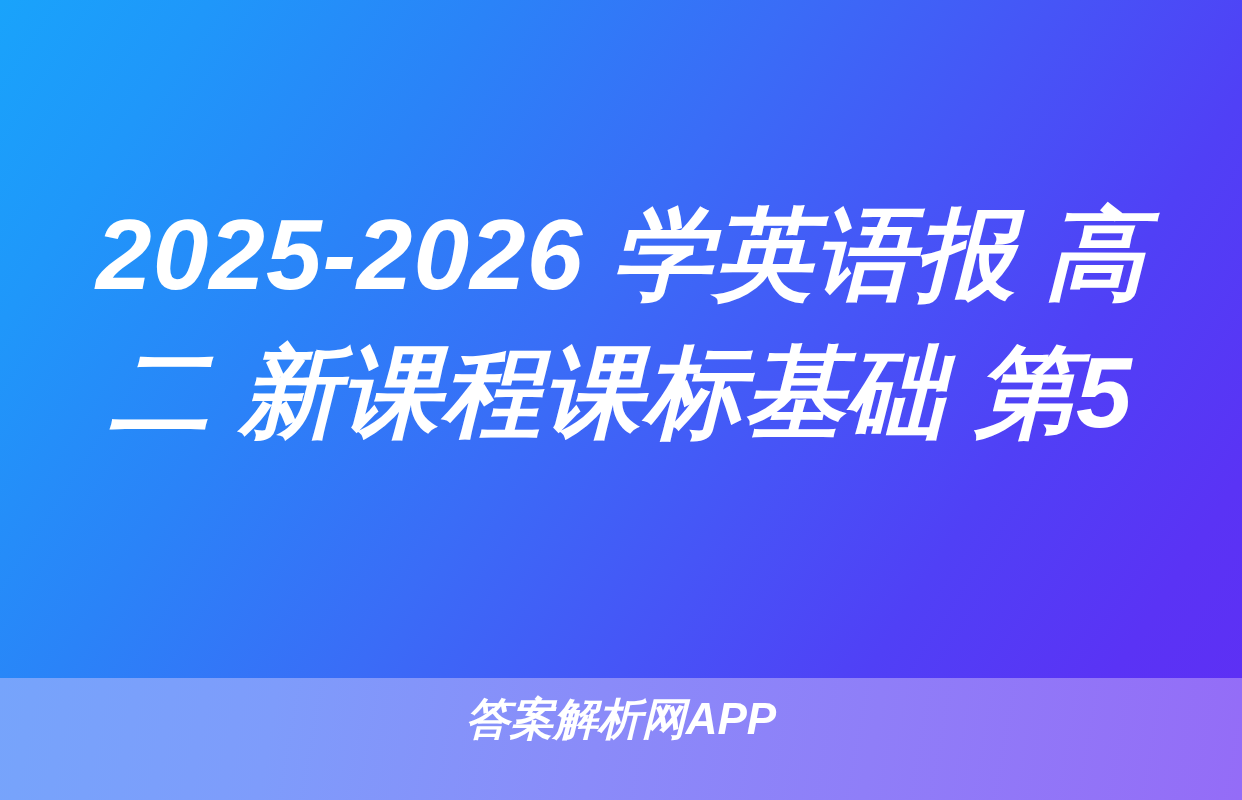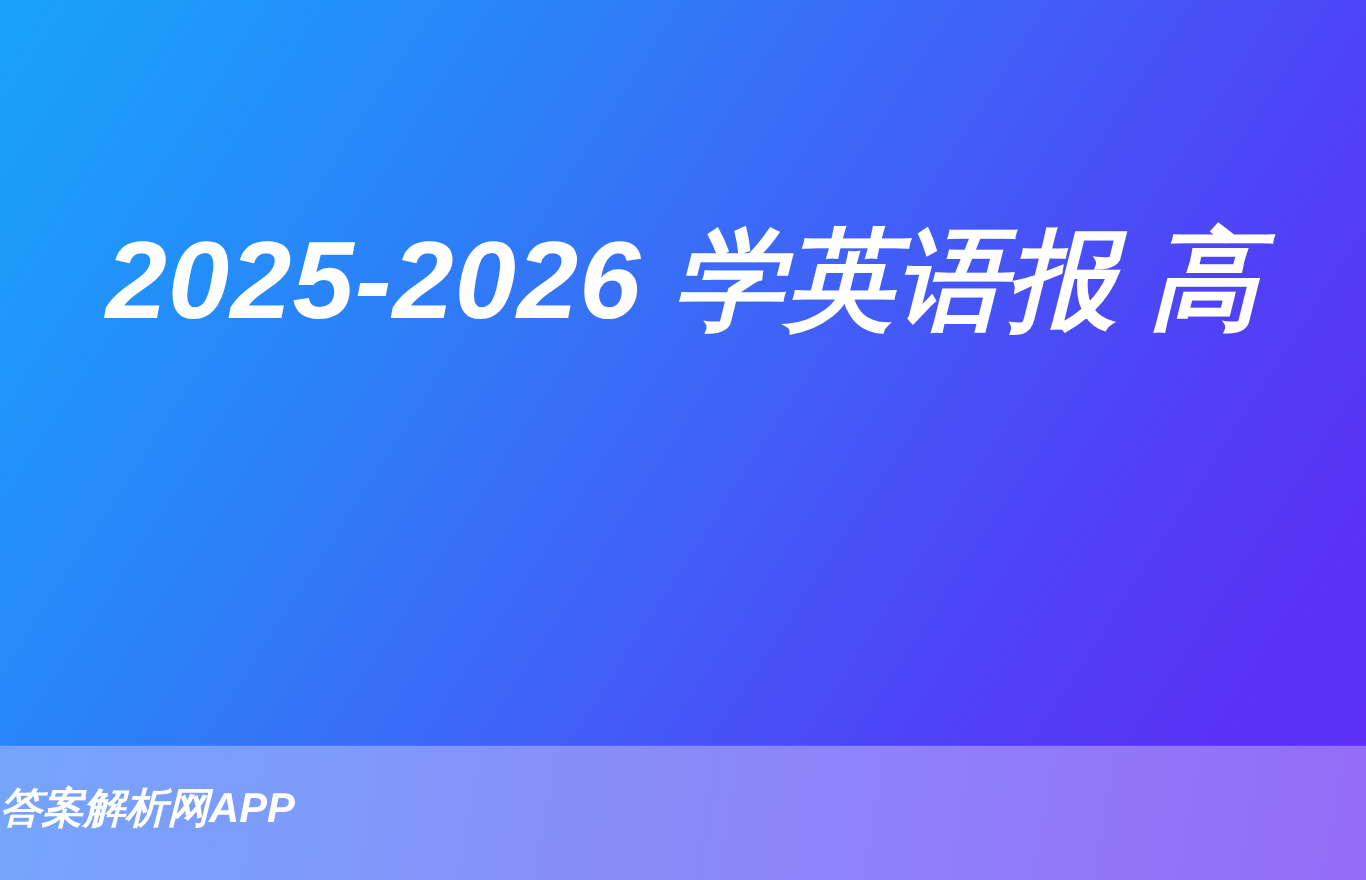--- a/index.html
+++ b/index.html
@@ -66,38 +66,39 @@
         #7e9cfb 22%,
         #8a8bf9 48%,
         #8f7ef8 70%,
         #946cf7 100%);
   }
 
   .watermark {
     position: absolute;
     left: 0;
     right: 0;
-    top: 708px;
-    text-align: left;
+    top: 692px;
+    text-align: center;
     color: #ffffff;
     font-family: "Liberation Sans", "DejaVu Sans", sans-serif;
     font-weight: 700;
     font-style: italic;
-    font-size: 38px;
+    font-size: 44px;
     line-height: 54px;
     letter-spacing: 0px;
     white-space: nowrap;
   }
 </style>
 </head>
 <body>
 
 <div id="poster">
 
   <div class="title-block">
     <span class="title-line">2025-2026 学英语报 高</span>
+    <span class="title-line">二 新课程课标基础 第5</span>
   </div>
 
   <div class="footer-band"></div>
 
   <div class="watermark">答案解析网APP</div>
 
 </div>
 
 </body></html>

